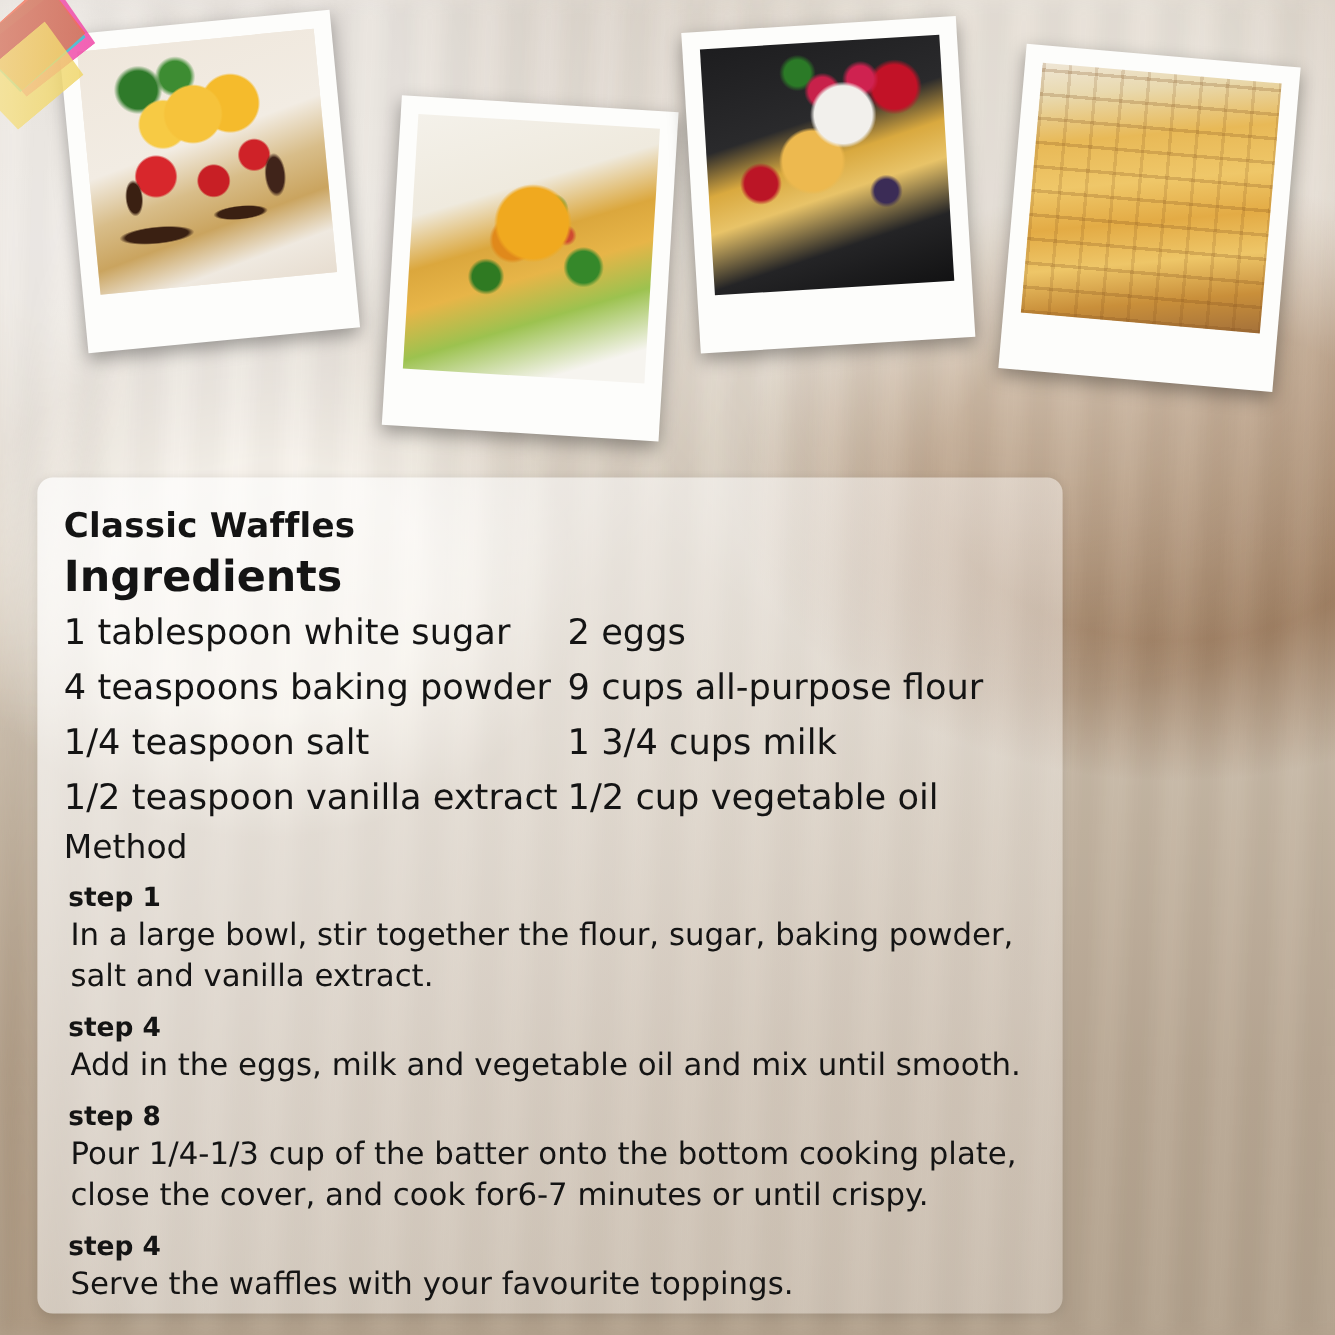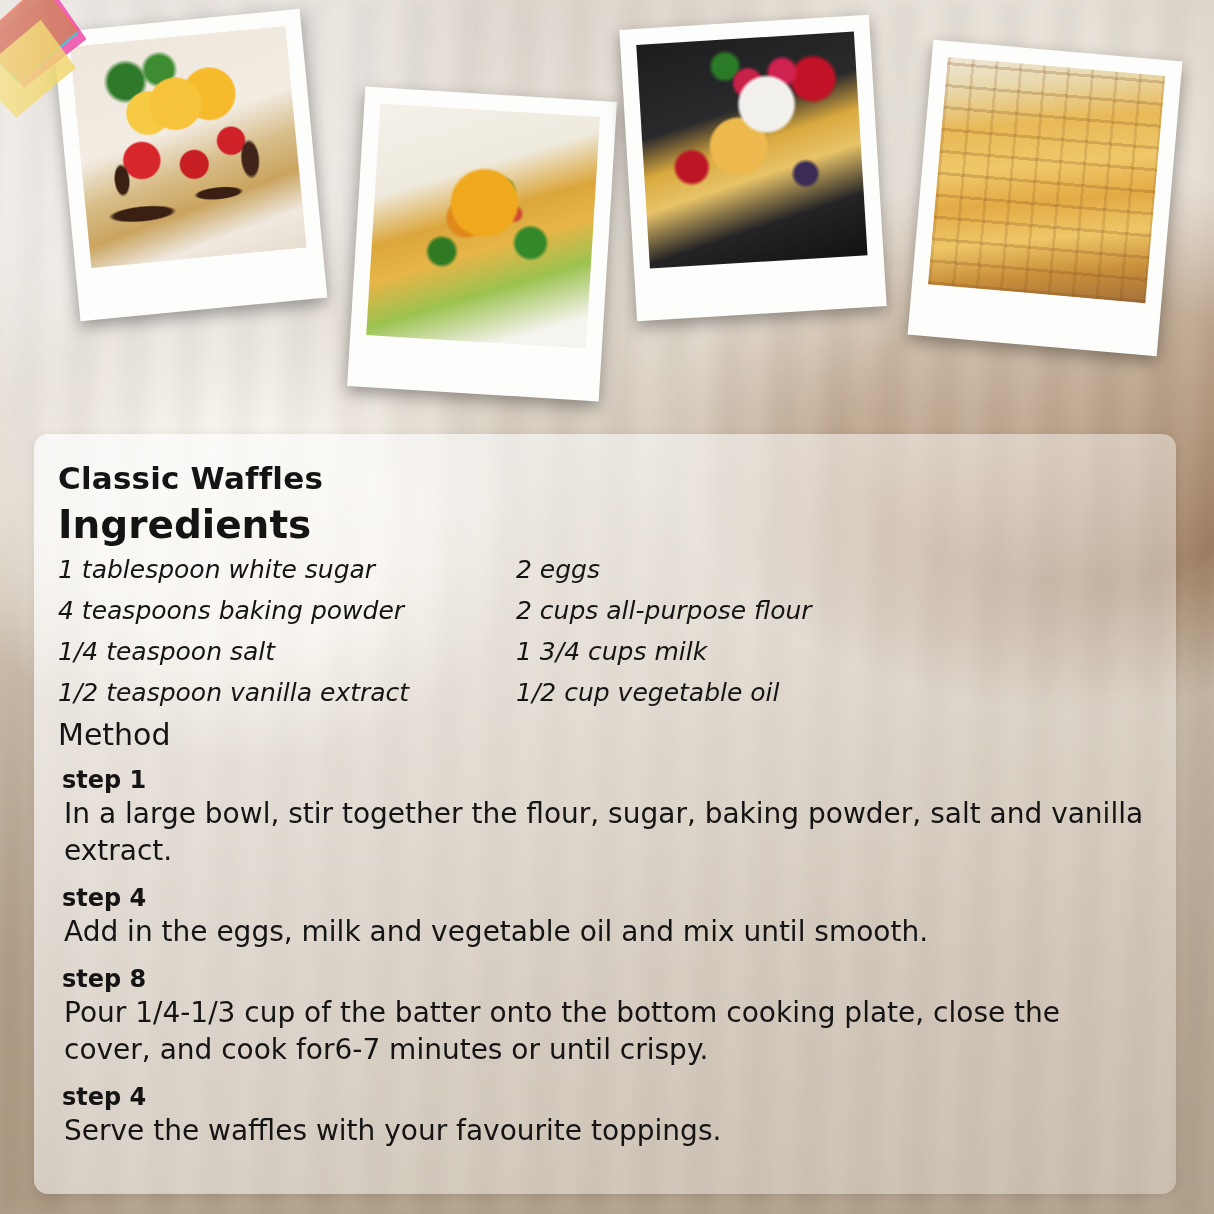--- a/index.html
+++ b/index.html
@@ -143,21 +143,21 @@
     background: linear-gradient(135deg, #f7e59a, #efd463);
     transform: rotate(-40deg);
     clip-path: polygon(0 0, 100% 0, 95% 100%, 5% 100%);
   }
 
   
   #card {
     position: absolute;
     left: 34px;
     top: 434px;
-    width: 1142px;
+    width: 932px;
     height: 760px;
     border-radius: 14px;
     background: linear-gradient(135deg, rgba(255,255,255,0.70) 0%, rgba(255,255,255,0.52) 40%, rgba(250,248,246,0.40) 70%, rgba(245,240,236,0.34) 100%);
     box-shadow: 0 2px 10px rgba(0,0,0,0.10);
     box-sizing: border-box;
     padding: 26px 30px 10px 24px;
     color: #141414;
   }
 
   .title {
@@ -168,23 +168,22 @@
   }
   .subtitle {
     font-size: 39px;
     font-weight: bold;
     margin: 0 0 8px 0;
   }
   .ing-grid {
     display: grid;
     grid-template-columns: 458px auto;
     row-gap: 12px;
-    font-size: 25px;
+    font-size: 32px;
     margin: 0 0 10px 0;
-    font-style: italic;
   }
   .ing-grid div { white-space: nowrap; }
 
   .method-head {
     font-size: 30px;
     font-weight: normal;
     margin: 10px 0 2px 0;
   }
   .step-label {
     font-size: 24px;
@@ -228,21 +227,21 @@
 <div class="tape" id="t4"></div>
 
 <div id="card">
   <div class="title">Classic Waffles</div>
   <div class="subtitle">Ingredients</div>
 
   <div class="ing-grid">
     <div>1 tablespoon white sugar</div>
     <div>2 eggs</div>
     <div>4 teaspoons baking powder</div>
-    <div>2 cups all-purpose flour</div>
+    <div>9 cups all-purpose flour</div>
     <div>1/4 teaspoon salt</div>
     <div>1 3/4 cups milk</div>
     <div>1/2 teaspoon vanilla extract</div>
     <div>1/2 cup vegetable oil</div>
   </div>
 
   <div class="method-head">Method</div>
 
   <div class="step-label">step 1</div>
   <div class="step-text">In a large bowl, stir together the flour, sugar, baking powder, salt and vanilla extract.</div>

